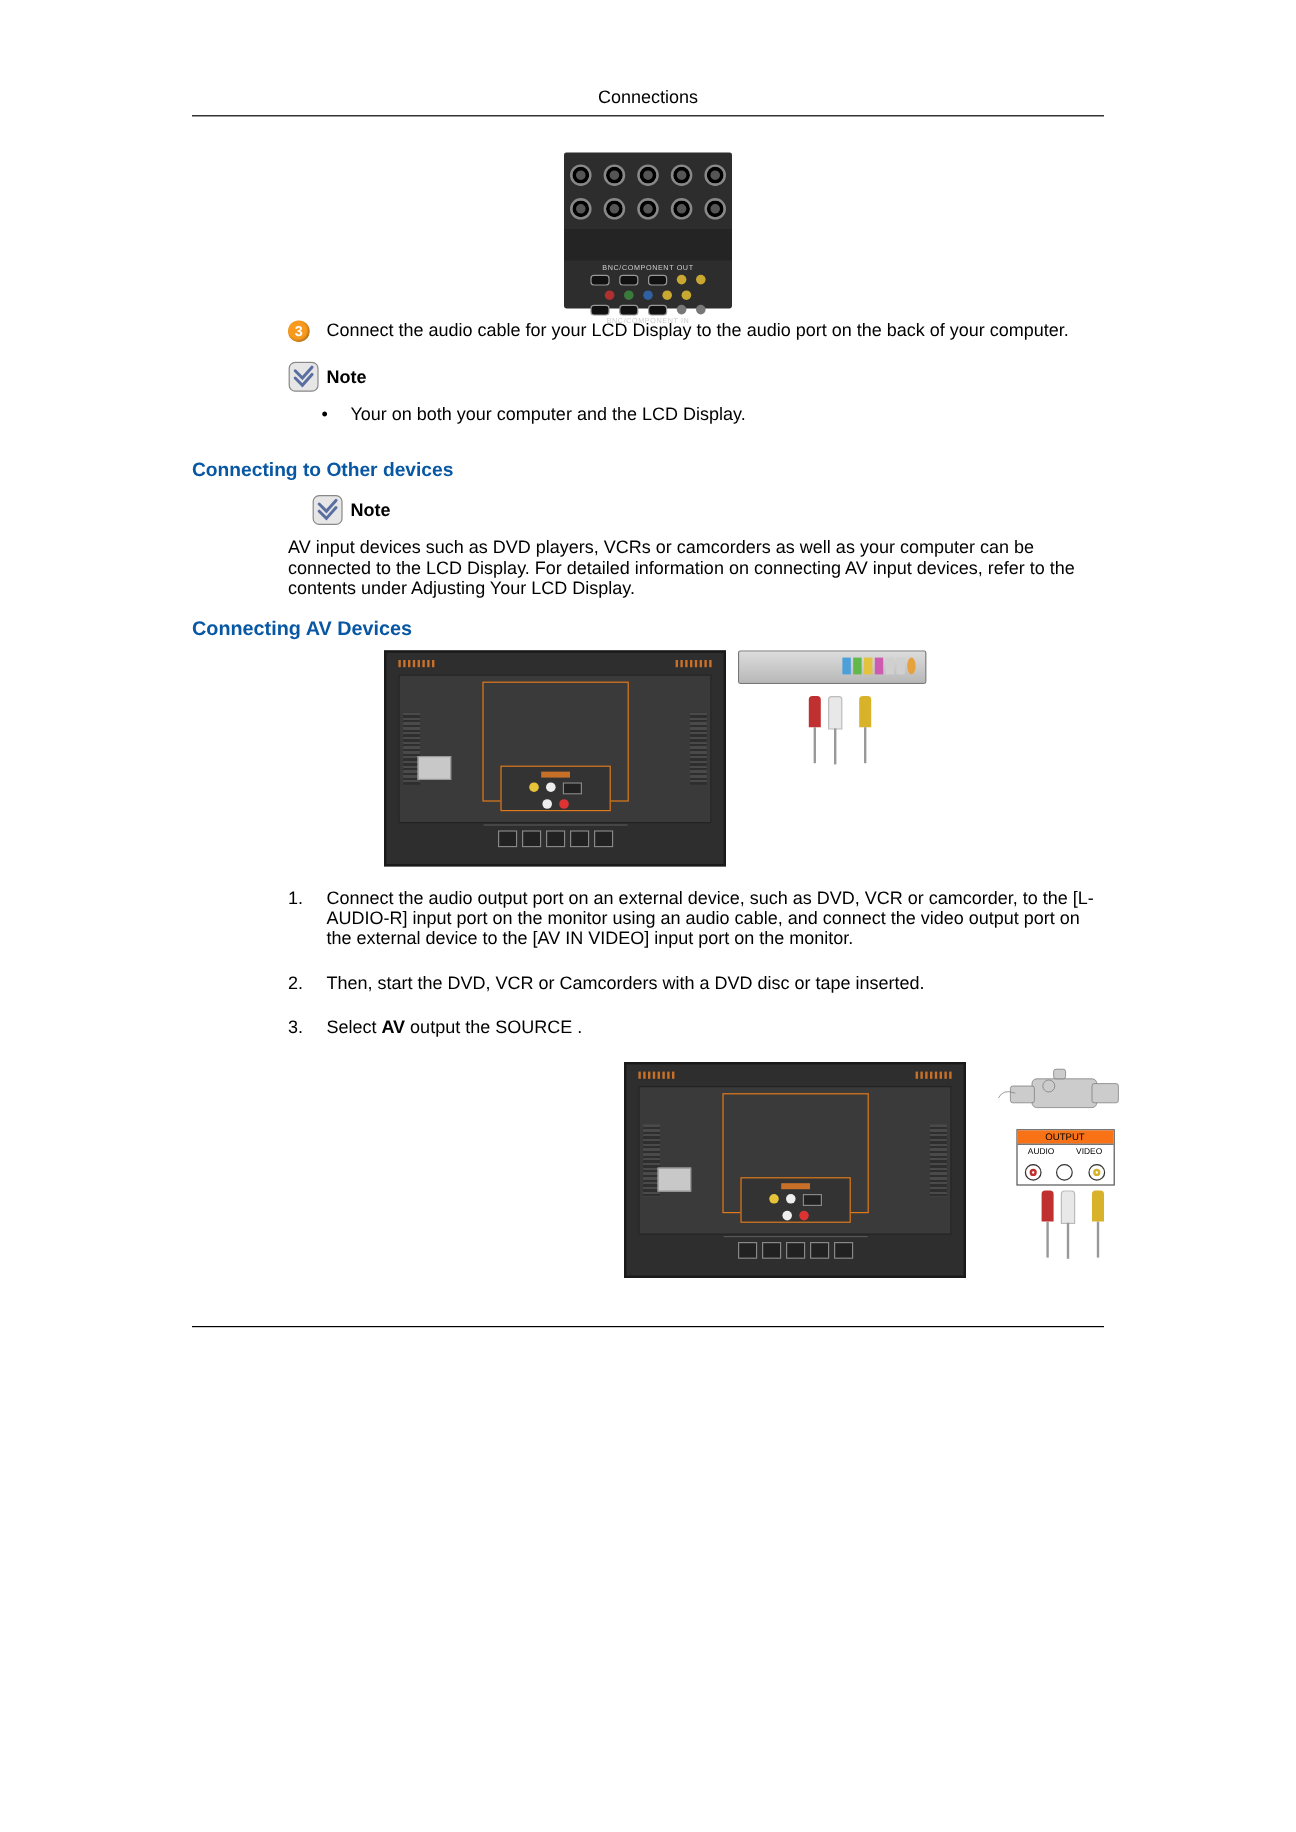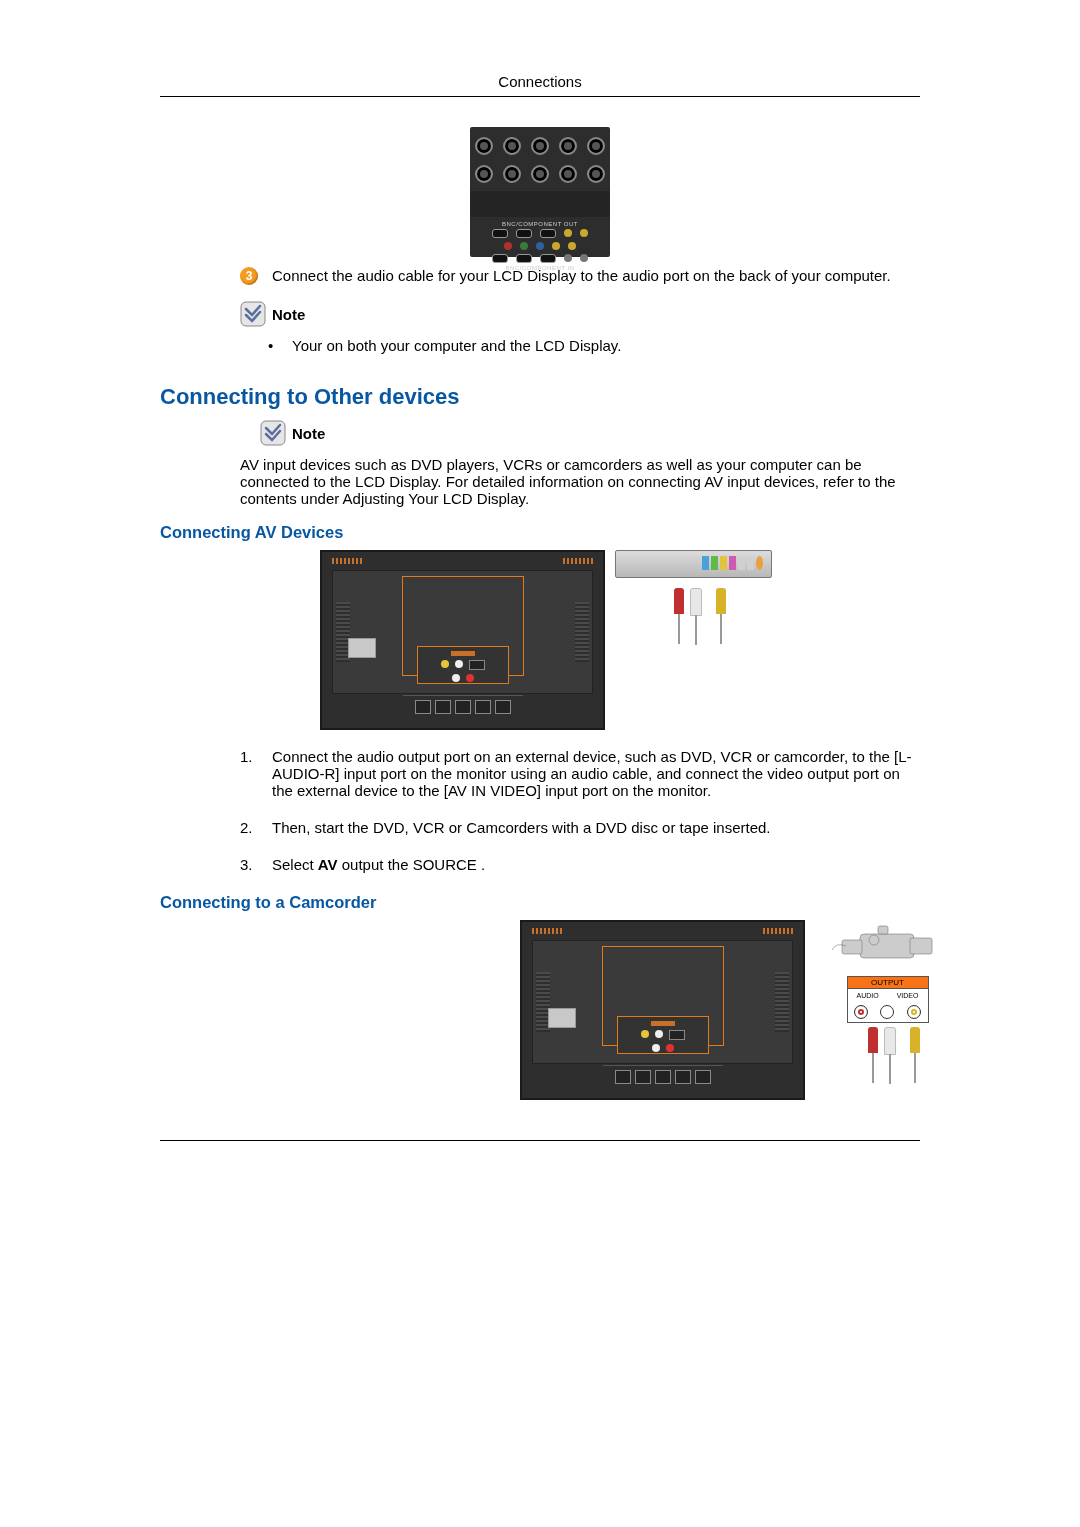--- a/index.html
+++ b/index.html
@@ -117,21 +117,21 @@
     margin: 10px 0 30px 0;
   }
   ul.bullets li::before {
     content: "•";
     position: absolute;
     left: 0;
     top: 0;
   }
   h2.section {
     color: #0857a3;
-    font-size: 22px;
+    font-size: 16px;
     font-weight: bold;
     margin: 10px 0 2px 0;
   }
   h3.sub {
     color: #0857a3;
     font-size: 16.5px;
     font-weight: bold;
     margin: 16px 0 8px 0;
   }
   .body-para {
@@ -428,21 +428,20 @@
   </div>
 
   <ol class="numlist">
     <li>Connect the audio output port on an external device, such as DVD, VCR or camcorder, to the [L-AUDIO-R] input port on the monitor using an audio cable, and connect the video output port on the external device to the [AV IN VIDEO] input port on the monitor.</li>
     <li>Then, start the DVD, VCR or Camcorders with a DVD disc or tape inserted.</li>
     <li>
       <span>Select </span><span class="bold">AV</span><span> output the SOURCE .</span>
     </li>
   </ol>
 
-  <h3 class="sub">Connecting to a Camcorder</h3>
 
   <div class="device-figure camcorder-figure">
     <div class="tv-wrap">
       <div class="tv">
         <div class="bezel-dots">
           <div class="dot-strip">
               <span></span>
               <span></span>
               <span></span>
               <span></span>

